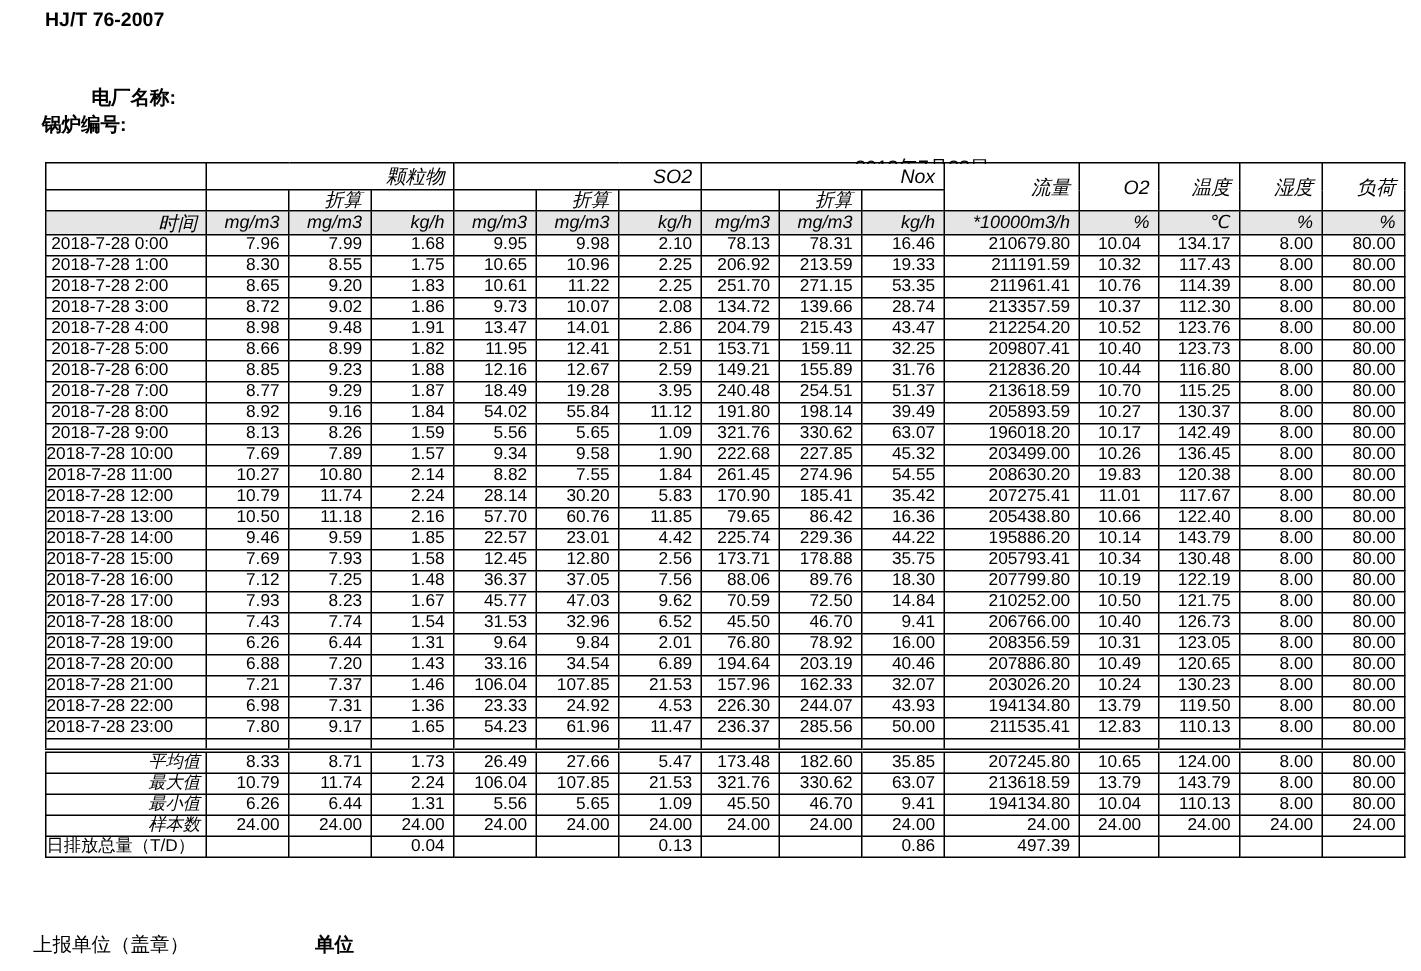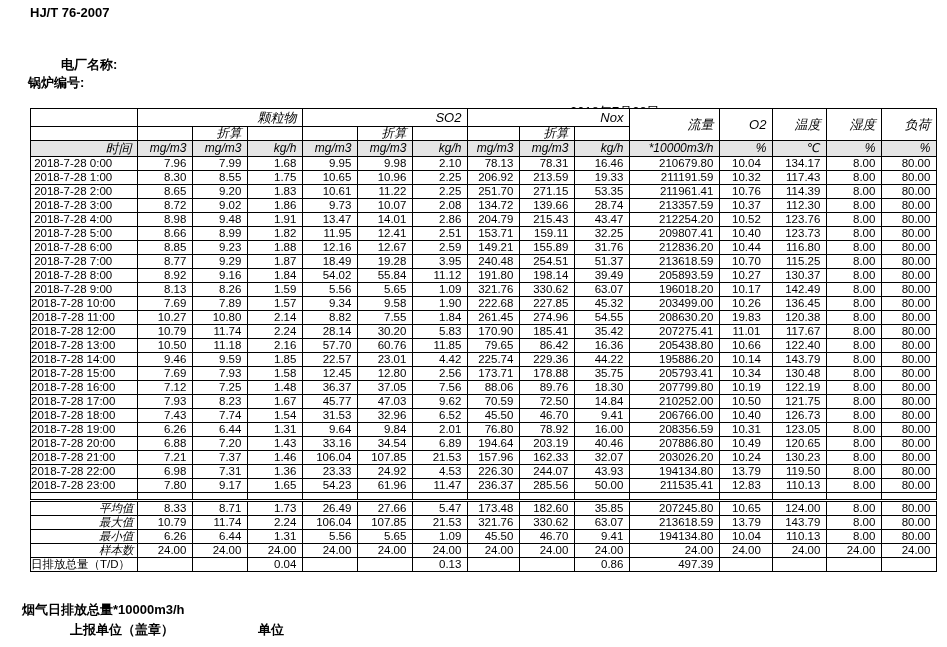--- a/index.html
+++ b/index.html
@@ -36,22 +36,22 @@
   thead tr.unit-row  th { height:16px; font-size:12px; background:#e5e5e5; }
   thead tr.unit-row  th.time-head { font-size:13px; }
 
   tbody td.time-cell { text-align:center; padding-right:22px; }
   tbody td.center    { text-align:center; padding:0 2px; }
   tbody tr.spacer td { height:8px; border-bottom:3px double #000; }
   tbody td.sum-label   { text-align:right; padding-right:4px;font-style:italic; }
   tbody td.total-label { text-align:left; padding-left:0; overflow:visible; }
 
   .footer-line1 { position:absolute; left:22px; top:601px; font-size:13px; font-weight:bold; }
-  .footer-line2 { position:absolute; left:22px; top:621px; font-size:13px; font-weight:bold;margin-left:48px; }
-  .unit-word    { position:absolute; left:210px; top:621px; font-size:13px; font-weight:bold;margin-left:48px; }
+  .footer-line2 { position:absolute; left:22px; top:621px; font-size:13px; font-weight:normal; }
+  .unit-word    { position:absolute; left:210px; top:621px; font-size:13px; font-weight:bold; }
 </style>
 </head>
 <body>
 
 <div class="page">
 
   <div class="standard">HJ/T 76-2007</div>
   <div class="plant-label">电厂名称:</div>
   <div class="boiler-label">锅炉编号:</div>
   <div class="report-date">2018年7月28日</div>
@@ -623,17 +623,16 @@
           <td>0.86</td>
           <td>497.39</td>
           <td class="center"></td>
           <td></td>
           <td></td>
           <td></td>
         </tr>
       </tbody>
   </table>
 
-  <div class="footer-line1">烟气日排放总量*10000m3/h</div>
   <div class="footer-line2">上报单位（盖章）</div>
   <div class="unit-word">单位</div>
 
 </div>
 
 </body></html>

